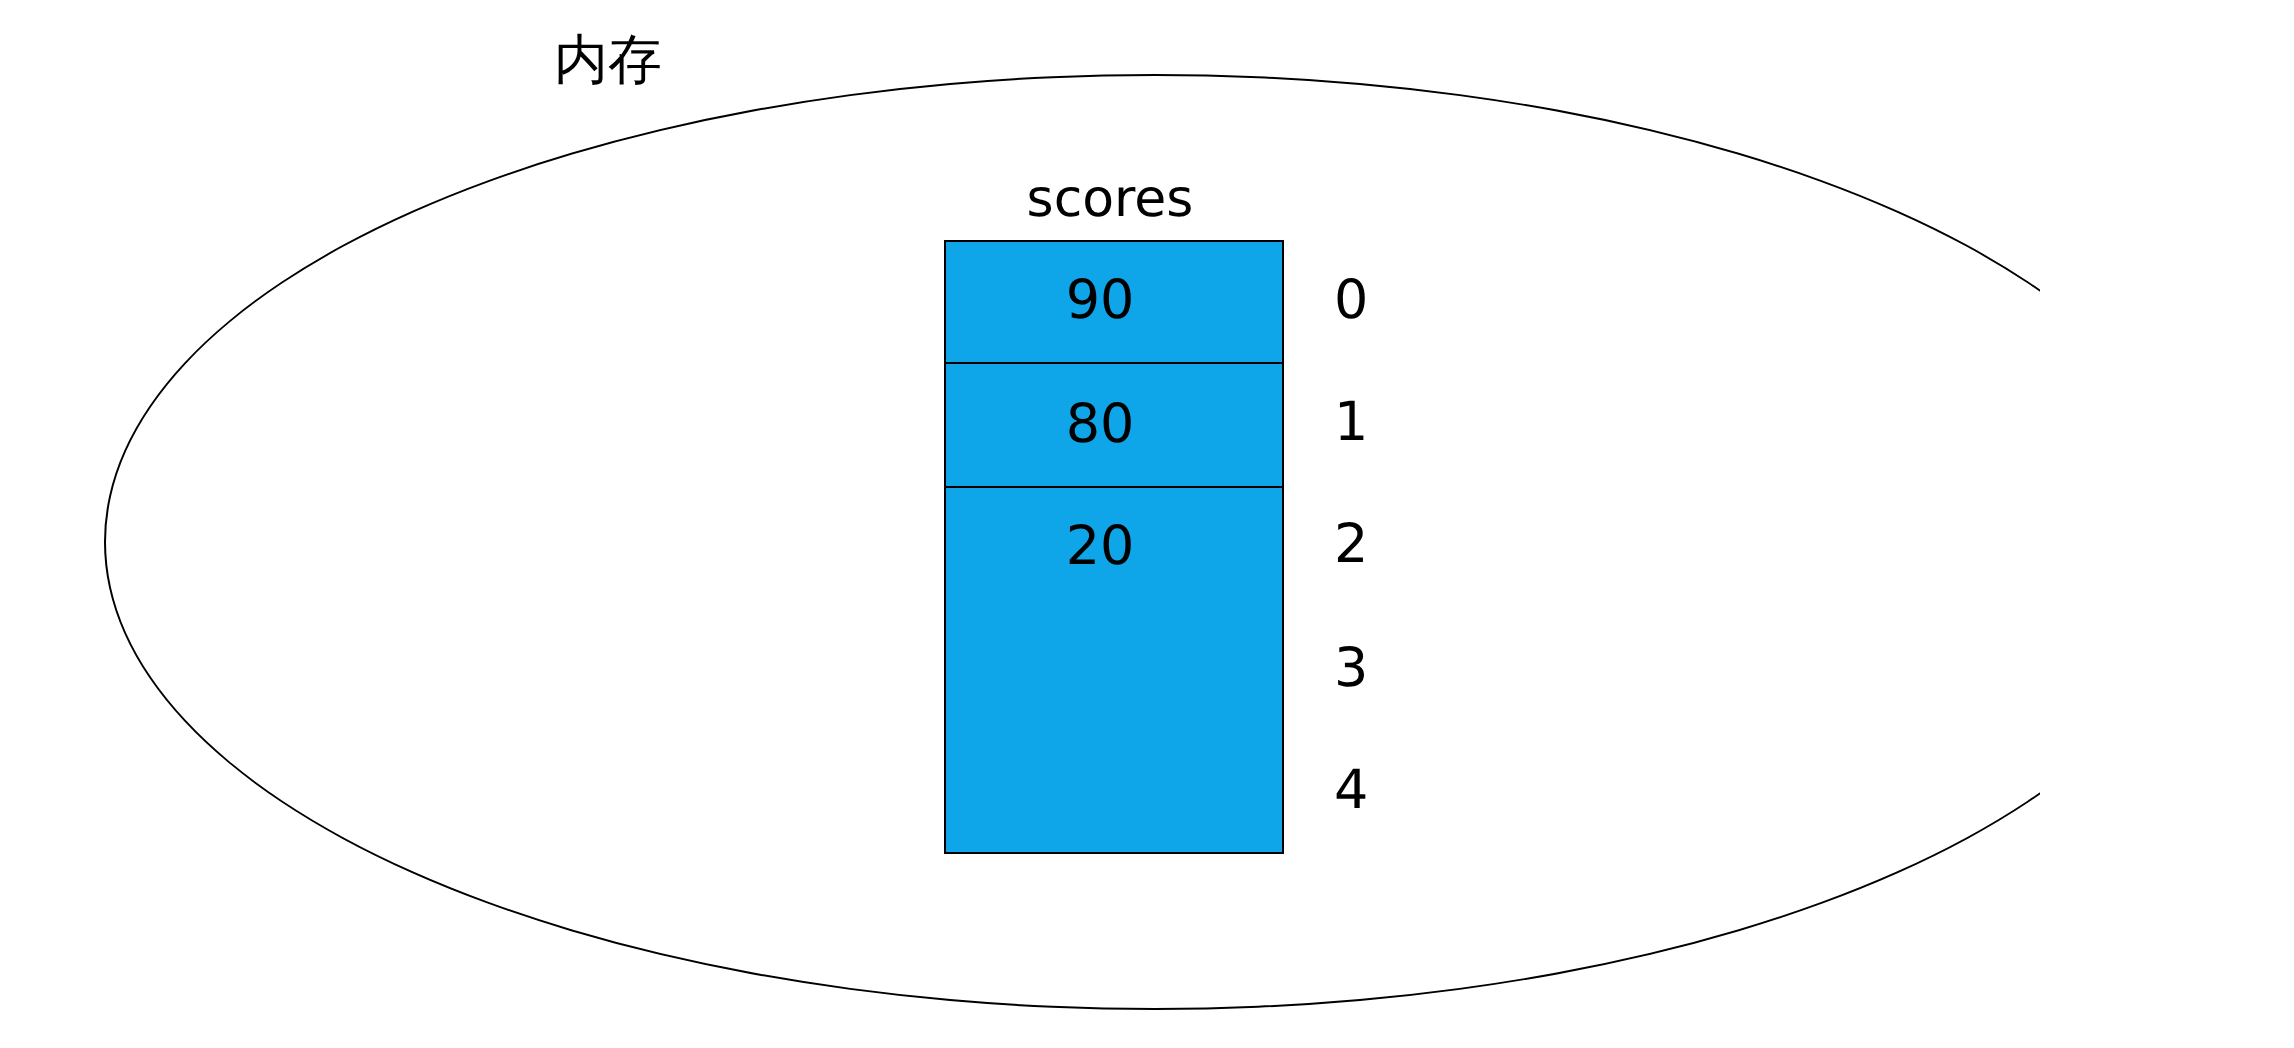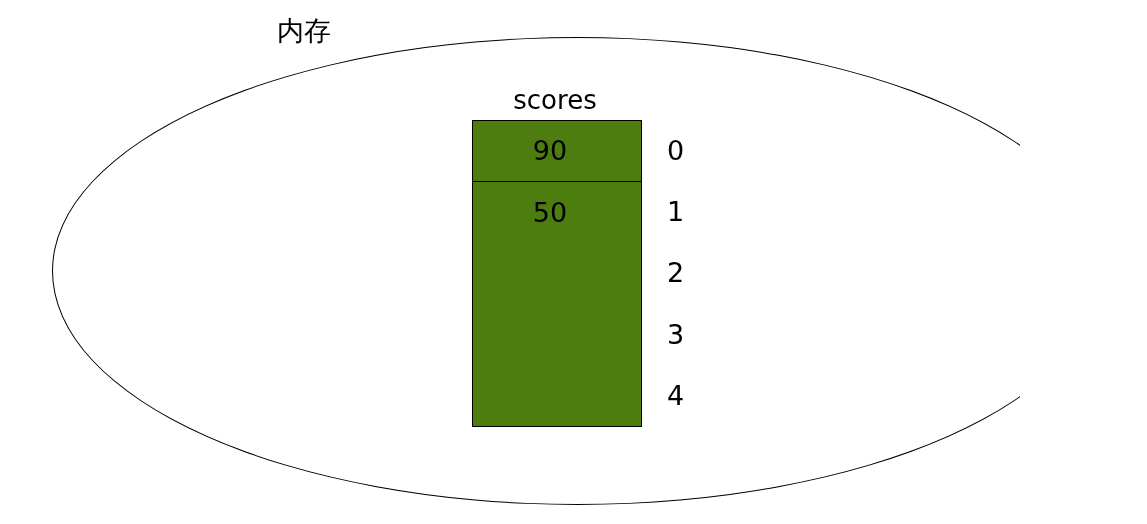--- a/index.html
+++ b/index.html
@@ -47,21 +47,21 @@
     white-space: nowrap;
   }
   #array-table {
     position: absolute;
     left: 472px;
     top: 120px;
     width: 170px;
     height: 307px;
     border: 1px solid #000000;
     box-sizing: border-box;
-    background: #4d7c0f;
+    background: #0ea5e9;
   }
   .array-row {
     position: relative;
     height: 61.4px;
     box-sizing: border-box;
     border-bottom: 1px solid #000000;
     display: flex;
     align-items: center;
     justify-content: center;
   }
@@ -102,21 +102,24 @@
 
   <div id="memory-label">内存</div>
 
   <div id="array-name-label">scores</div>
 
   <div id="array-table">
     <div class="array-row">
       <span class="array-cell-value">90</span>
     </div>
     <div class="array-row">
-      <span class="array-cell-value">50</span>
+      <span class="array-cell-value">80</span>
+    </div>
+    <div class="array-row">
+      <span class="array-cell-value">20</span>
     </div>
   </div>
 
   <div id="index-column">
     <div class="index-row">
       <span class="index-label">0</span>
     </div>
     <div class="index-row">
       <span class="index-label">1</span>
     </div>

